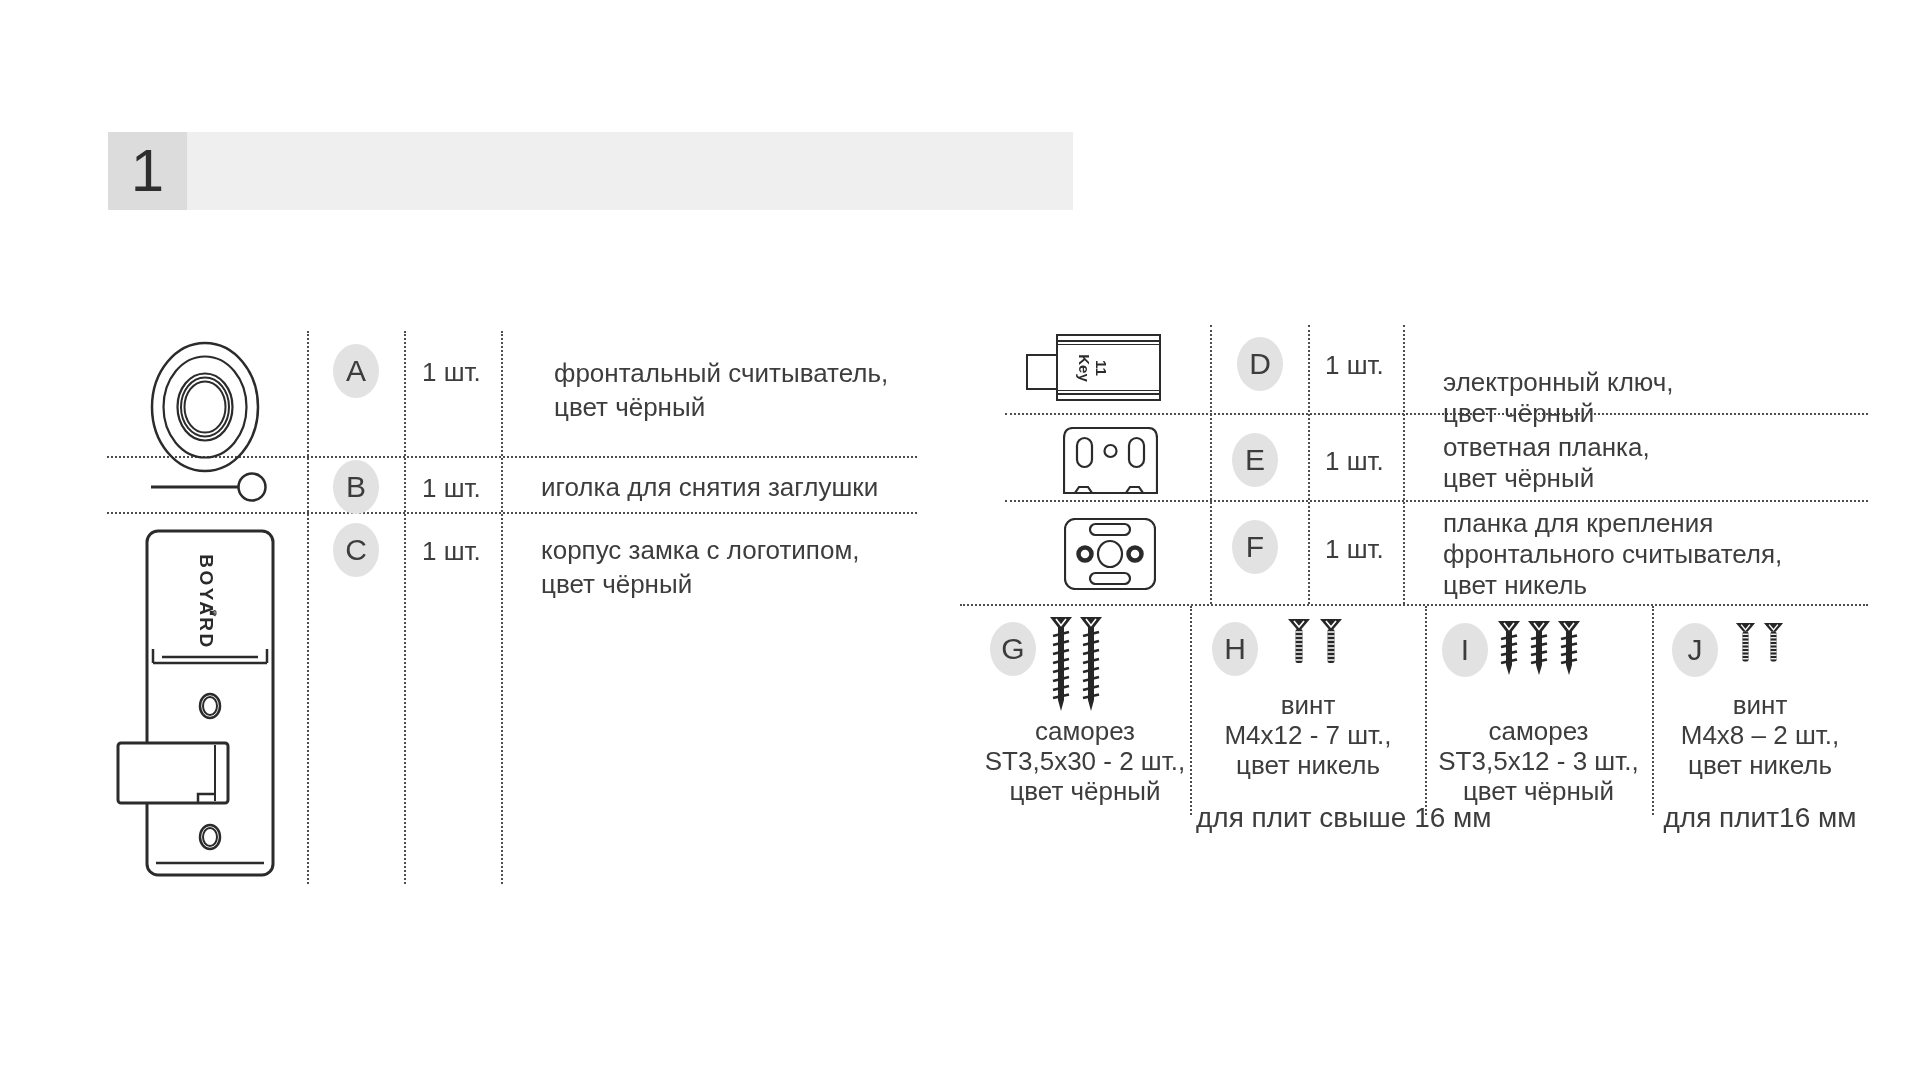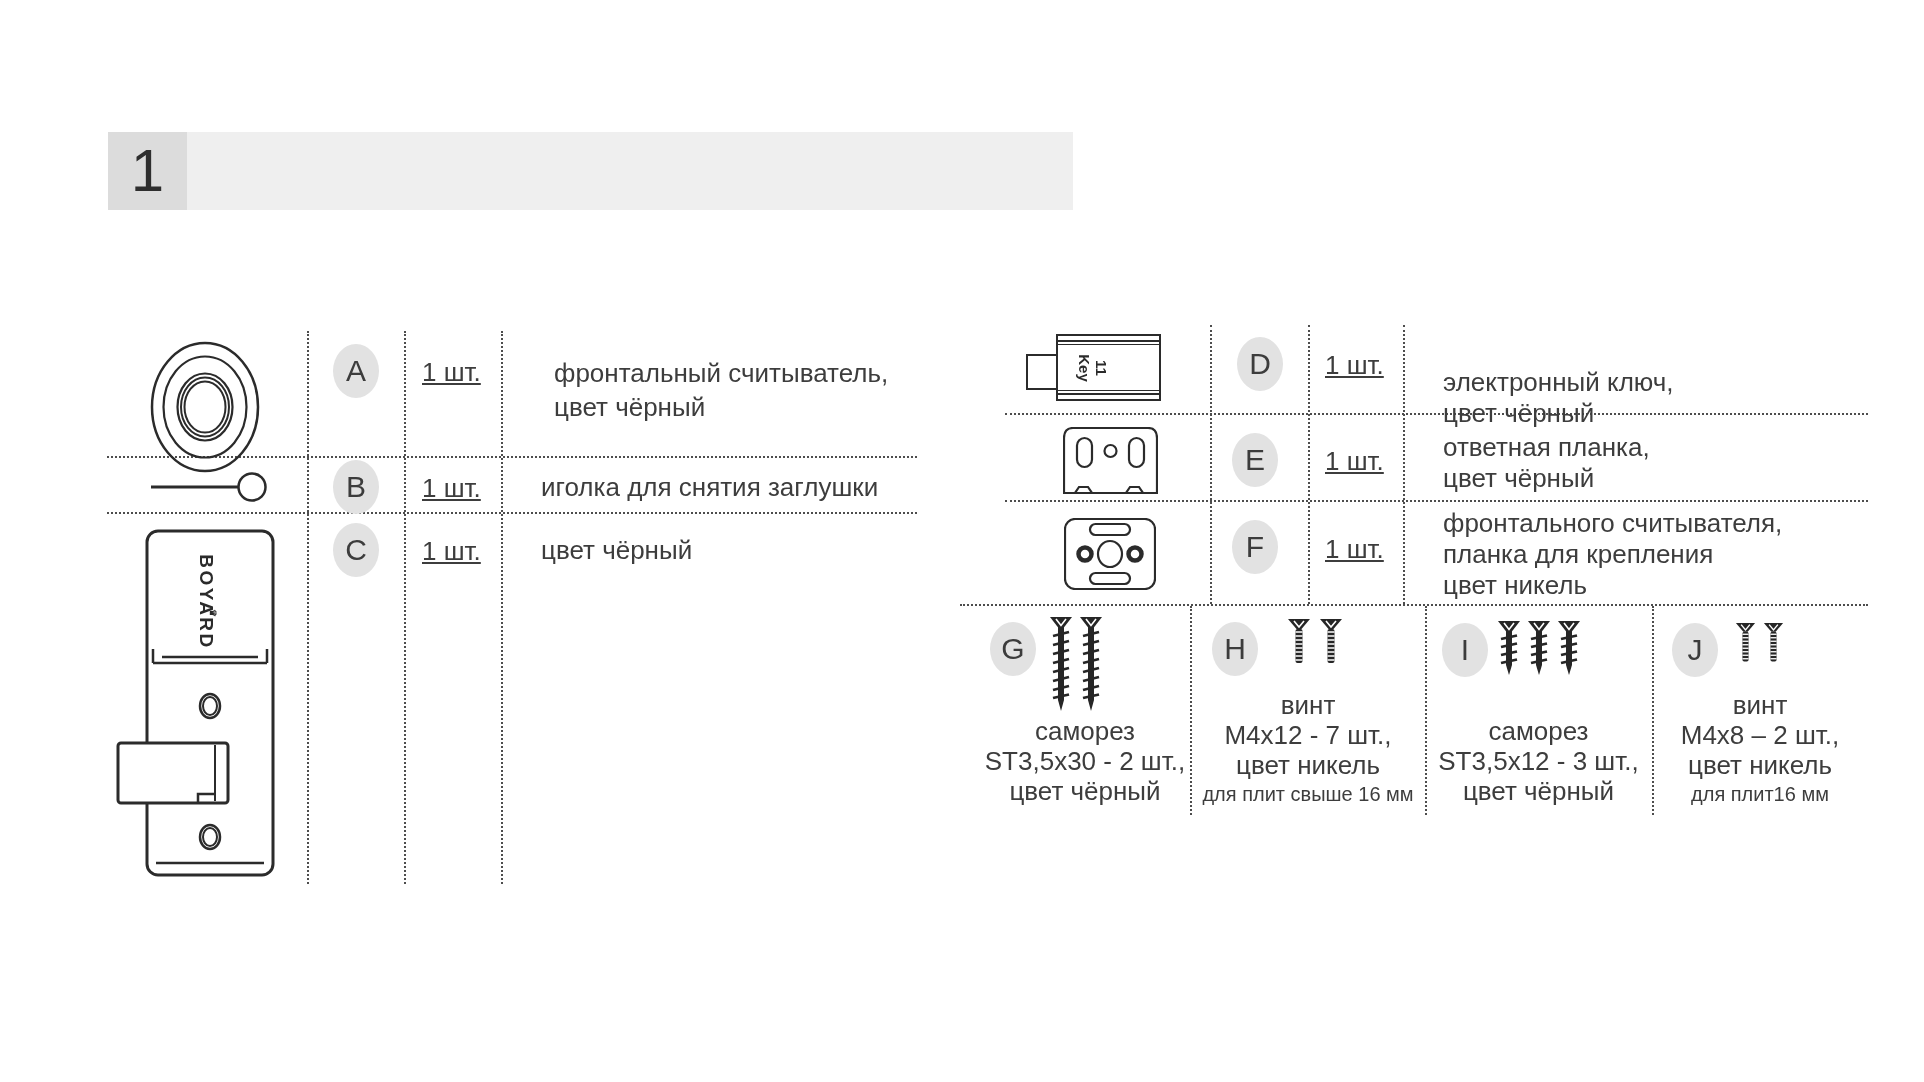--- a/index.html
+++ b/index.html
@@ -11,25 +11,25 @@
            display:flex;align-items:center;justify-content:center;}
   .num-box span{font-size:60px;font-weight:400;color:#2e2e2e;line-height:1;}
   .page-title{position:absolute;left:120px;top:0;height:78px;display:flex;align-items:center;
               font-size:40px;font-weight:600;letter-spacing:1px;color:#333;}
   
   .vline{position:absolute;width:0;border-left:2px dotted #4d4d4d;}
   .hline{position:absolute;height:0;border-top:2px dotted #4d4d4d;}
   
   .badge{position:absolute;width:46px;height:54px;border-radius:50%;background:#e2e2e2;
          display:flex;align-items:center;justify-content:center;font-size:30px;color:#3c3c3c;}
-  .qty{position:absolute;font-size:26px;color:#3d3d3d;white-space:nowrap;text-decoration:underline;}
+  .qty{position:absolute;font-size:26px;color:#3d3d3d;white-space:nowrap;}
   .desc{position:absolute;font-size:26px;color:#3d3d3d;line-height:34px;white-space:nowrap;}
   .desc.rt{line-height:31px;}
   .hwtext{position:absolute;font-size:26px;color:#3d3d3d;line-height:30px;text-align:center;white-space:nowrap;}
-  .hwnote{font-size:20px;line-height:28px;}
+  .hwnote{font-size:28px;line-height:28px;margin-top:24px;}
   .icon{position:absolute;}
   
   .key{position:absolute;left:1026px;top:334px;width:136px;height:68px;}
   .key .plug{position:absolute;left:0;top:20px;width:30px;height:32px;border:2.5px solid #2b2b2b;}
   .key .body{position:absolute;left:30px;top:0;width:101px;height:63px;border:2.5px solid #2b2b2b;background:#fff;}
   .key .tl1{position:absolute;left:0;right:0;top:4px;border-top:2px solid #2b2b2b;}
   .key .tl2{position:absolute;left:0;right:0;top:8px;border-top:1.5px solid #2b2b2b;}
   .key .bl1{position:absolute;left:0;right:0;bottom:4px;border-bottom:2px solid #2b2b2b;}
   .key .bl2{position:absolute;left:0;right:0;bottom:8px;border-bottom:1.5px solid #2b2b2b;}
   .key .ktext{position:absolute;left:12px;top:14px;width:44px;height:36px;transform:rotate(90deg);
@@ -111,20 +111,21 @@
 
   <div class="badge" style="left:333px;top:460px;">B</div>
   <div class="qty" style="left:422px;top:473px;">1 шт.</div>
   <div class="desc" style="left:541px;top:470px;">
     <div>иголка для снятия заглушки</div>
   </div>
 
   <div class="badge" style="left:333px;top:523px;">C</div>
   <div class="qty" style="left:422px;top:536px;">1 шт.</div>
   <div class="desc" style="left:541px;top:533px;">
+    <div>корпус замка с логотипом,</div>
     <div>цвет чёрный</div>
   </div>
 
   <div class="key">
     <div class="plug"></div>
     <div class="body">
       <div class="tl1"></div>
         <div class="tl2"></div>
         <div class="bl1"></div>
         <div class="bl2"></div>
@@ -167,22 +168,22 @@
   <div class="badge" style="left:1232px;top:433px;">E</div>
   <div class="qty" style="left:1325px;top:446px;">1 шт.</div>
   <div class="desc rt" style="left:1443px;top:432px;">
     <div>ответная планка,</div>
     <div>цвет чёрный</div>
   </div>
 
   <div class="badge" style="left:1232px;top:520px;">F</div>
   <div class="qty" style="left:1325px;top:534px;">1 шт.</div>
   <div class="desc rt" style="left:1443px;top:508px;">
+    <div>планка для крепления</div>
     <div>фронтального считывателя,</div>
-    <div>планка для крепления</div>
     <div>цвет никель</div>
   </div>
 
   <svg width="0" height="0" style="position:absolute">
     <symbol id="tap-long" viewBox="0 0 26 96">
       <path d="M2,1 H24 L15.5,12 H10.5 Z" fill="#262626"></path>
       <path d="M8,3 L13,9.5 L18,3" stroke="#ffffff" stroke-width="1.6" fill="none"></path>
       <rect x="10" y="11" width="6" height="73" fill="#262626"></rect>
       <g stroke="#262626" stroke-width="2.8">
         <line x1="5" y1="20" x2="21" y2="16"></line>

